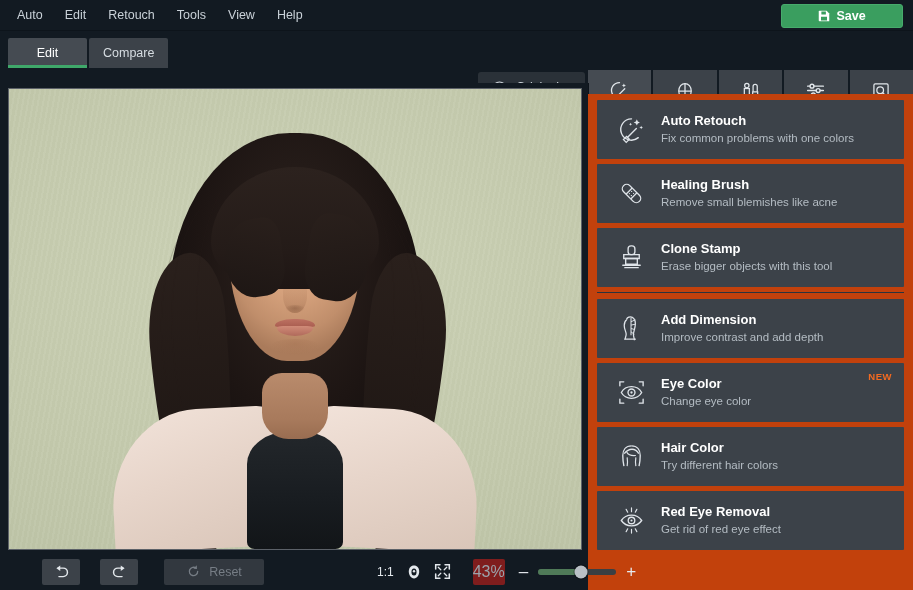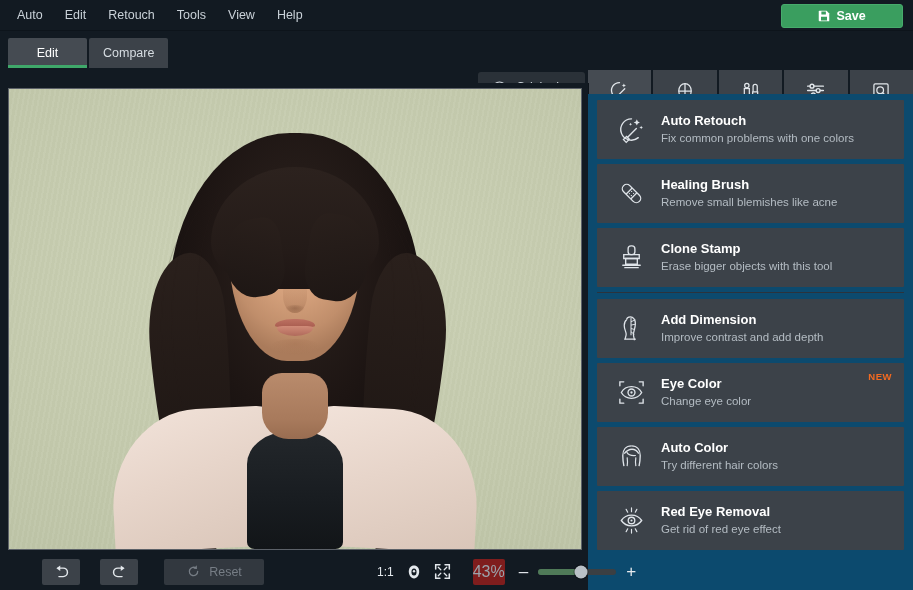--- a/index.html
+++ b/index.html
@@ -226,21 +226,21 @@
   }
   .chin-shade {
     position: absolute; left: 50%; top: 154px; transform: translateX(-50%);
     width: 50px; height: 16px; border-radius: 50%;
     background: radial-gradient(ellipse at 50% 30%, rgba(150,100,70,.25), rgba(150,100,70,0) 70%);
   }
 
   
   .tool-panel {
     position: absolute; left: 588px; top: 94px; width: 325px; height: 496px;
-    background: #0c4a6e; padding: 6px 0 0 0; overflow: hidden;
+    background: #c2410c; padding: 6px 0 0 0; overflow: hidden;
   }
   .tool-card {
     position: relative;
     margin: 0 9px 5px 9px; height: 59px; background: #3c4249;
     display: flex; align-items: center; gap: 13px; padding: 0 14px 0 17px;
     cursor: pointer; border-radius: 1px;
   }
   .tool-card .ticon { width: 34px; height: 34px; flex: none; display: flex; align-items: center; justify-content: center; }
   .tool-card .ttext { display: flex; flex-direction: column; gap: 2px; min-width: 0; }
   .tool-card .ttitle { color: #ffffff; font-size: 13px; font-weight: bold; line-height: 1.25; }
@@ -523,21 +523,21 @@
       <span class="ticon">
         <svg width="31" height="31" viewBox="0 0 32 32">
           <path d="M16 5c-6 0-9 4.5-9 10 0 5 .6 8 1.2 11" fill="none" stroke="#dfe4e9" stroke-width="1.4"></path>
           <path d="M16 5c6 0 9 4.5 9 10 0 5-.6 8-1.2 11" fill="none" stroke="#dfe4e9" stroke-width="1.4"></path>
           <path d="M8.5 13c2.5-3 5-4.5 8-4.5s5.5 1.8 7 4.5" fill="none" stroke="#dfe4e9" stroke-width="1.4"></path>
           <path d="M11 11.5c1.5 2.5 5 4 9.5 3.5" fill="none" stroke="#dfe4e9" stroke-width="1.2"></path>
           <path d="M11.5 26c.5-3 .5-6 0-9M20.5 26c-.5-3-.5-6 0-9" fill="none" stroke="#dfe4e9" stroke-width="1.2"></path>
         </svg>
       </span>
       <span class="ttext">
-        <span class="ttitle">Auto Color</span>
+        <span class="ttitle">Hair Color</span>
         <span class="tdesc">Try different hair colors</span>
       </span>
     </div>
 
     <div class="tool-card">
       <span class="ticon">
         <svg width="31" height="31" viewBox="0 0 32 32">
           <path d="M16 10.5c-6 0-9.5 4-10.5 5.5 1 1.5 4.5 5.5 10.5 5.5s9.5-4 10.5-5.5c-1-1.5-4.5-5.5-10.5-5.5z" fill="none" stroke="#dfe4e9" stroke-width="1.4"></path>
           <circle cx="16" cy="16" r="3.4" fill="none" stroke="#dfe4e9" stroke-width="1.4"></circle>
           <circle cx="16" cy="16" r="1.1" fill="#dfe4e9"></circle>

